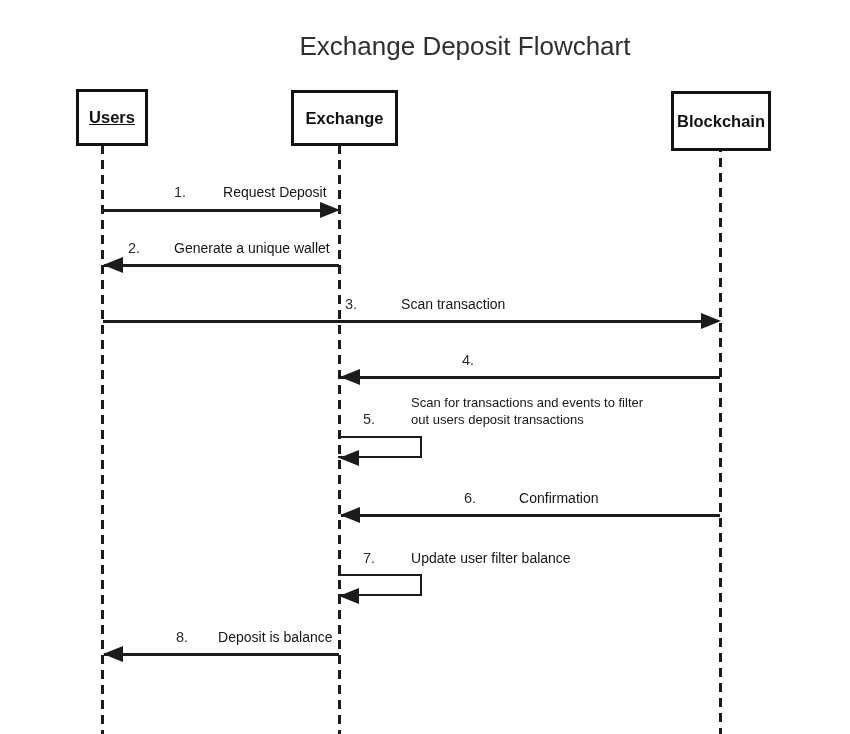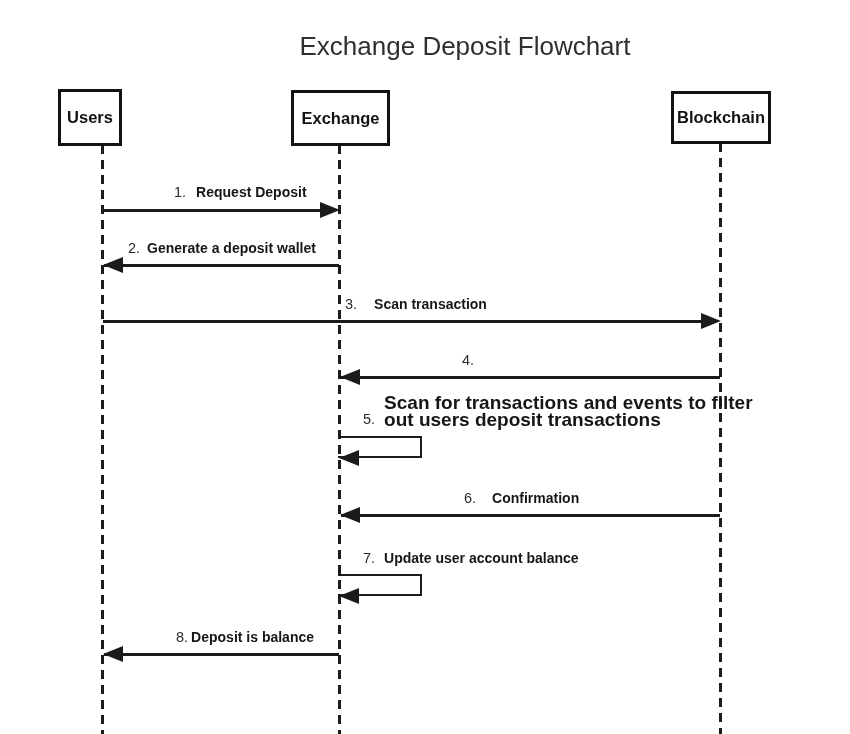--- a/index.html
+++ b/index.html
@@ -76,65 +76,66 @@
     color: var(--color-text, #1a1a1a);
   }
   .msg-num {
     font-size: 14.5px;
     font-weight: normal;
     color: #2c2c2c;
     line-height: 17px;
   }
   .msg-text {
     font-size: 14px;
-    font-weight: bold;
+    font-weight: normal;
     white-space: nowrap;
     line-height: 17px;
+    margin-left: 27px;
   }
   .msg-text.wrap {
     white-space: pre-line;
-    font-size: 19px;
+    font-size: 13px;
   }
 </style>
 </head>
 <body>
 
 <div class="canvas">
 
   <div class="title">Exchange Deposit Flowchart</div>
 
   <div class="lifeline" style="left:101px; top:145px; height:589px;"></div>
   <div class="lifeline" style="left:338px; top:145px; height:589px;"></div>
   <div class="lifeline" style="left:719px; top:143px; height:591px;"></div>
 
-  <div class="actor" style="left:58px; top:89px; width:64px; height:57px;">
+  <div class="actor" style="left:76px; top:89px; width:72px; height:57px;text-decoration:underline;">
     <span>Users</span>
   </div>
-  <div class="actor" style="left:291px; top:90px; width:99px; height:56px;">
+  <div class="actor" style="left:291px; top:90px; width:107px; height:56px;">
     <span>Exchange</span>
   </div>
-  <div class="actor" style="left:671px; top:91px; width:100px; height:53px;">
+  <div class="actor" style="left:671px; top:91px; width:100px; height:60px;">
     <span>Blockchain</span>
   </div>
 
   <div>
     <div class="msg-line" style="left:103px; top:209px; width:221px;"></div>
     <div class="arrowhead arrow-right" style="left:320px; top:202px;"></div>
     <div class="msg-label" style="left:174px; top:184px; gap:10px;">
       <span class="msg-num">1.</span>
       <span class="msg-text">Request Deposit</span>
     </div>
   </div>
 
   <div>
     <div class="msg-line" style="left:104px; top:264px; width:235px;"></div>
     <div class="arrowhead arrow-left" style="left:103px; top:257px;"></div>
     <div class="msg-label" style="left:128px; top:240px; gap:7px;">
       <span class="msg-num">2.</span>
-      <span class="msg-text">Generate a deposit wallet</span>
+      <span class="msg-text">Generate a unique wallet</span>
     </div>
   </div>
 
   <div>
     <div class="msg-line" style="left:103px; top:320px; width:598px;"></div>
     <div class="arrowhead arrow-right" style="left:701px; top:313px;"></div>
     <div class="msg-label" style="left:345px; top:296px; gap:17px;">
       <span class="msg-num">3.</span>
       <span class="msg-text">Scan transaction</span>
     </div>
@@ -165,21 +166,21 @@
       <span class="msg-num">6.</span>
       <span class="msg-text">Confirmation</span>
     </div>
   </div>
 
   <div>
     <div class="self-loop" style="left:338px; top:574px; width:84px; height:22px;"></div>
     <div class="arrowhead arrow-left" style="left:339px; top:588px;"></div>
     <div class="msg-label" style="left:363px; top:550px; gap:9px;">
       <span class="msg-num">7.</span>
-      <span class="msg-text">Update user account balance</span>
+      <span class="msg-text">Update user filter balance</span>
     </div>
   </div>
 
   <div>
     <div class="msg-line" style="left:104px; top:653px; width:235px;"></div>
     <div class="arrowhead arrow-left" style="left:103px; top:646px;"></div>
     <div class="msg-label" style="left:176px; top:629px; gap:3px;">
       <span class="msg-num">8.</span>
       <span class="msg-text">Deposit is balance</span>
     </div>

